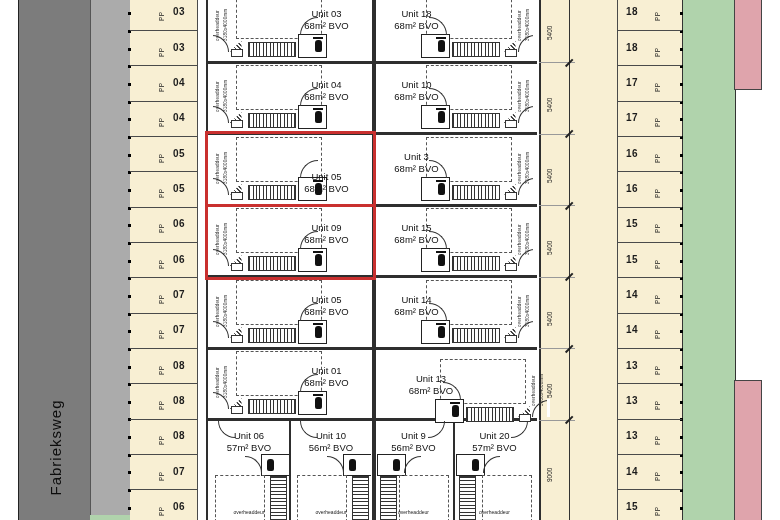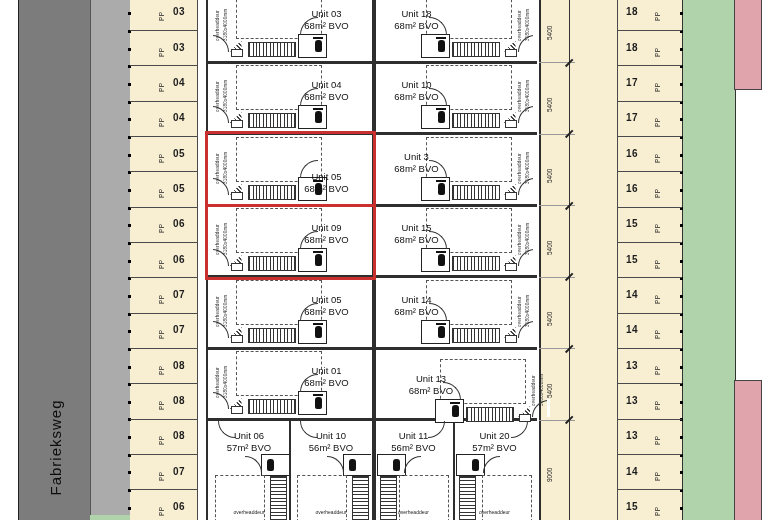--- a/index.html
+++ b/index.html
@@ -309,21 +309,21 @@
           <div style="position: absolute; left: 5px; top: 4px; width: 7px; height: 12px; background: rgb(17, 17, 17); border-radius: 3px 3px 2px 2px;"></div>
         </div>
         <div class="arc tr" style="left: 35px; top: 36px; width: 16px; height: 16px;"></div>
         <div class="ladder" style="left: 60px; top: 56px; width: 15px; height: 42px;"></div>
         <div class="dashed" style="left: 5px; top: 55px; width: 48px; height: 50px;"></div>
         <div class="botlab" style="left: 0px; top: 89px; width: 79px;">overheaddeur</div>
         <div class="arc bl" style="left: 8px; top: 1px; width: 16px; height: 16px;"></div>
       </div>
       <div style="position: absolute; left: 375.5px; top: 419.5px; width: 76px; height: 100.5px; overflow: hidden;">
         <div class="unitlabel" style="left: 0px; top: 10px; width: 76px;">
-          <div>Unit 11</div>
+          <div>Unit 9</div>
           <div>56m² BVO</div>
         </div>
         <div class="wc" style="left: 1px; top: 34px; width: 27px; height: 20px;">
           <div style="position: absolute; left: 15px; top: 4px; width: 7px; height: 12px; background: rgb(17, 17, 17); border-radius: 3px 3px 2px 2px;"></div>
         </div>
         <div class="arc tl" style="left: 28px; top: 36px; width: 16px; height: 16px;"></div>
         <div class="ladder" style="left: 4px; top: 56px; width: 15px; height: 42px;"></div>
         <div class="dashed" style="left: 23px; top: 55px; width: 48px; height: 50px;"></div>
         <div class="botlab" style="left: 0px; top: 89px; width: 76px;">overheaddeur</div>
         <div class="arc br" style="left: 52px; top: 1px; width: 16px; height: 16px;"></div>

